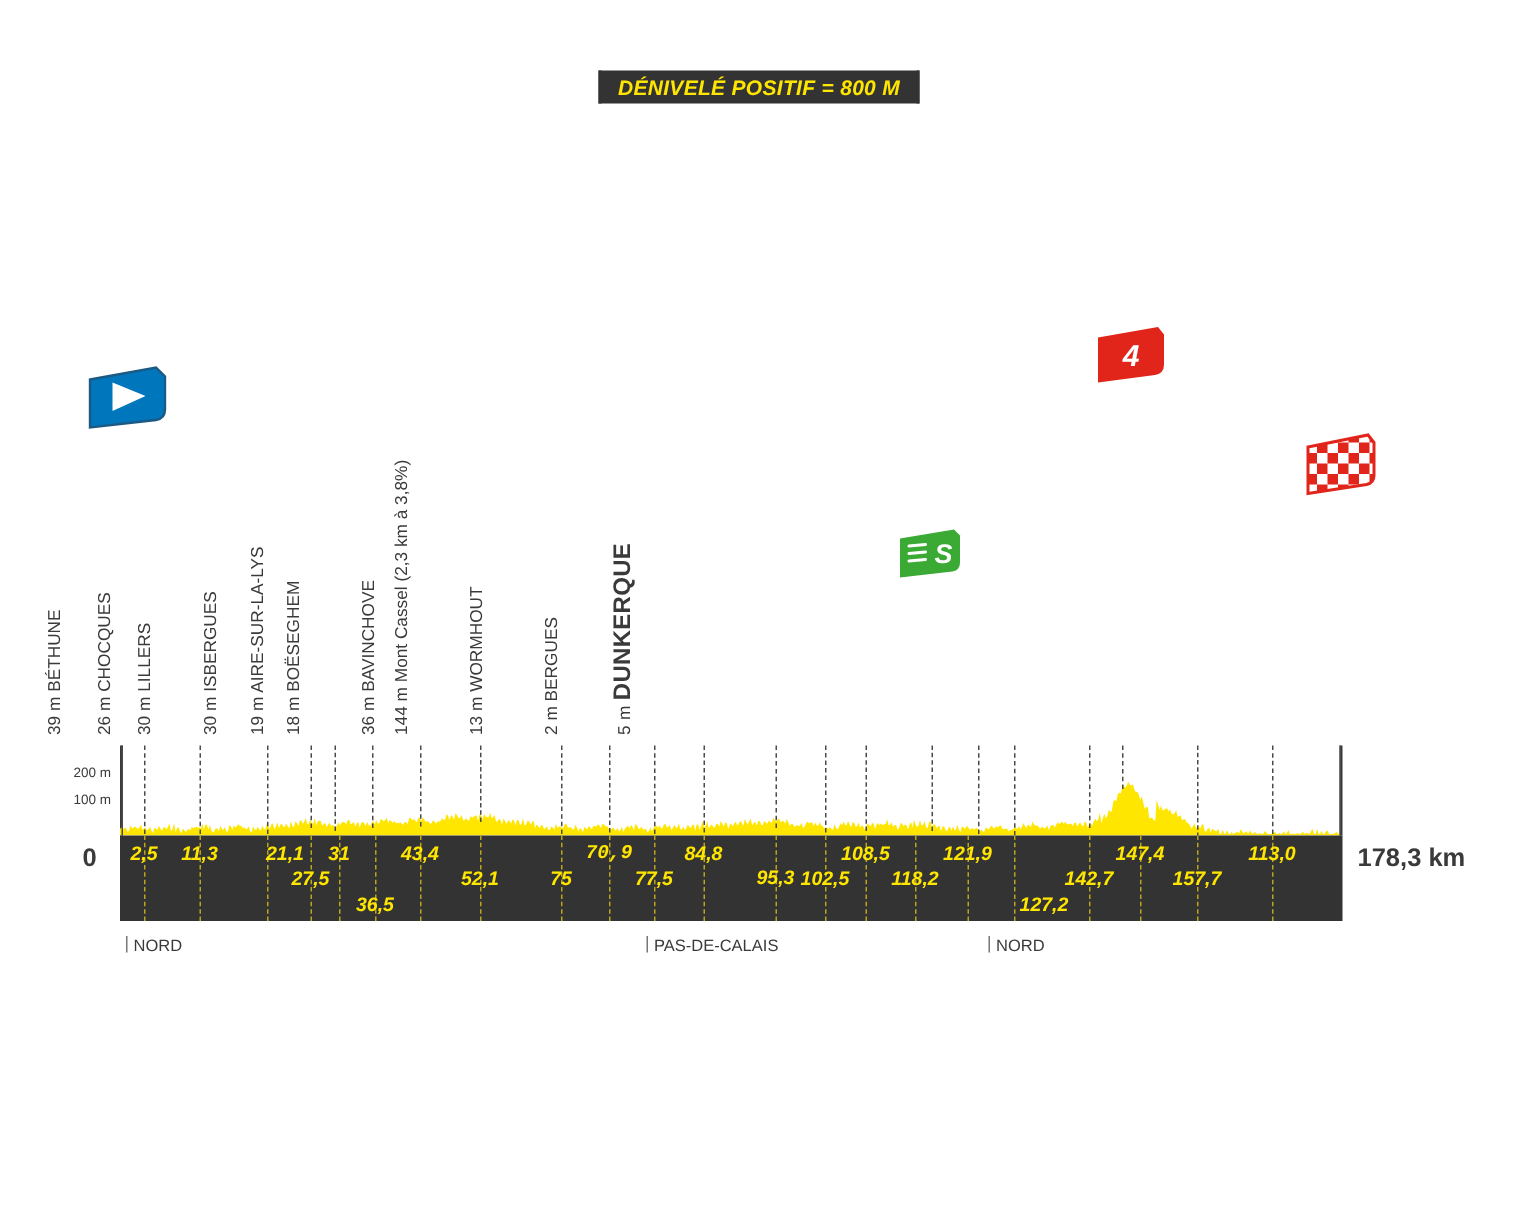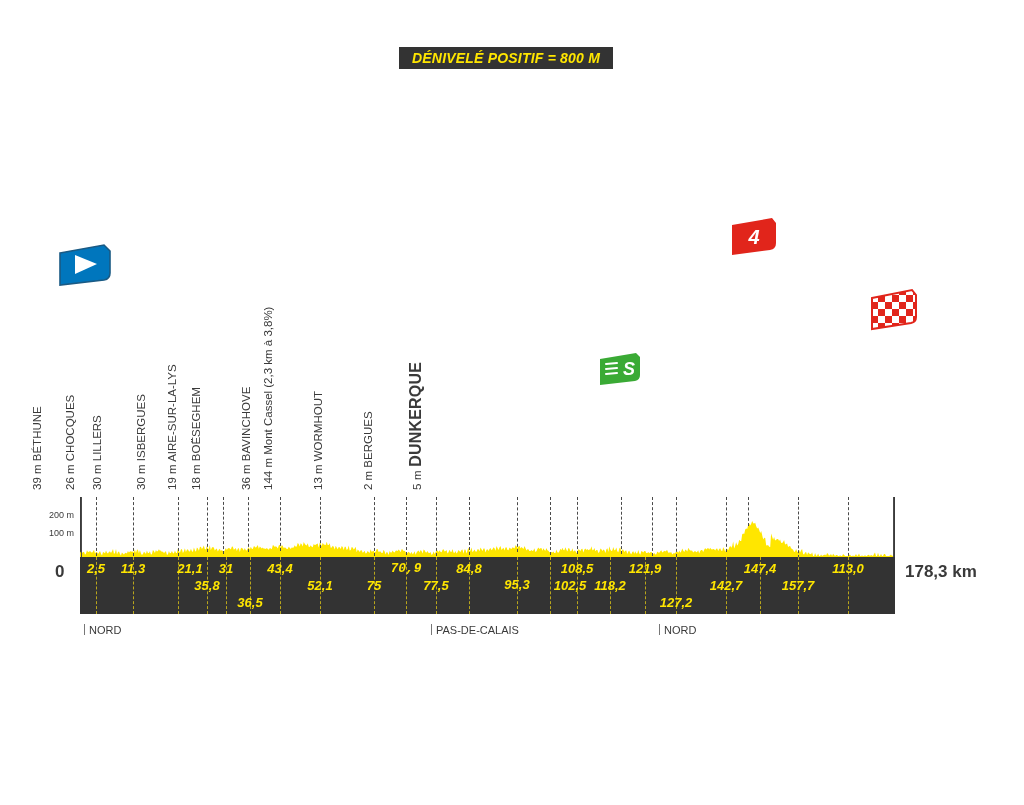--- a/index.html
+++ b/index.html
@@ -284,35 +284,35 @@
           <div class="dist-tick" style="left: 596px;"></div>
           <div class="dist-tick" style="left: 646px;"></div>
           <div class="dist-tick" style="left: 680px;"></div>
           <div class="dist-tick" style="left: 718px;"></div>
           <div class="dist-tick" style="left: 768px;"></div>
         </div>
       <div id="dist-values">
           <div class="dist-val" style="left: 16px; top: 4px;">2,5</div>
           <div class="dist-val" style="left: 53px; top: 4px;">11,3</div>
           <div class="dist-val" style="left: 98px; top: 4px; margin-left: 12px;">21,1</div>
-          <div class="dist-val" style="left: 127px; top: 21px;">35,8</div>
+          <div class="dist-val" style="left: 127px; top: 21px;">27,5</div>
           <div class="dist-val" style="left: 146px; top: 4px;">31</div>
           <div class="dist-val" style="left: 170px; top: 38px;">36,5</div>
           <div class="dist-val" style="left: 200px; top: 4px;">43,4</div>
           <div class="dist-val" style="left: 240px; top: 21px;">52,1</div>
           <div class="dist-val" style="left: 294px; top: 21px;">75</div>
           <div class="dist-val" style="left: 326px; top: 4px; font-family: Liberation Mono, monospace;">70,9</div>
           <div class="dist-val" style="left: 356px; top: 21px;">77,5</div>
           <div class="dist-val" style="left: 389px; top: 4px;">84,8</div>
           <div class="dist-val" style="left: 437px; top: 20px;">95,3</div>
-          <div class="dist-val" style="left: 470px; top: 21px; margin-left: 20px;">102,5</div>
+          <div class="dist-val" style="left: 470px; top: 21px;">102,5</div>
           <div class="dist-val" style="left: 497px; top: 4px;">108,5</div>
           <div class="dist-val" style="left: 530px; top: 21px;">118,2</div>
           <div class="dist-val" style="left: 565px; top: 4px;">121,9</div>
-          <div class="dist-val" style="left: 596px; top: 38px;">127,2</div>
+          <div class="dist-val" style="left: 616px; top: 38px;">127,2</div>
           <div class="dist-val" style="left: 646px; top: 21px;">142,7</div>
           <div class="dist-val" style="left: 680px; top: 4px;">147,4</div>
           <div class="dist-val" style="left: 718px; top: 21px;">157,7</div>
           <div class="dist-val" style="left: 768px; top: 4px;">113,0</div>
         </div>
     </div>
     <div id="total-dist">178,3 km</div>
 
     <div id="depts">
         <div class="dept" style="left: 84px;"><span class="dept-bar"></span><span>NORD</span></div>

